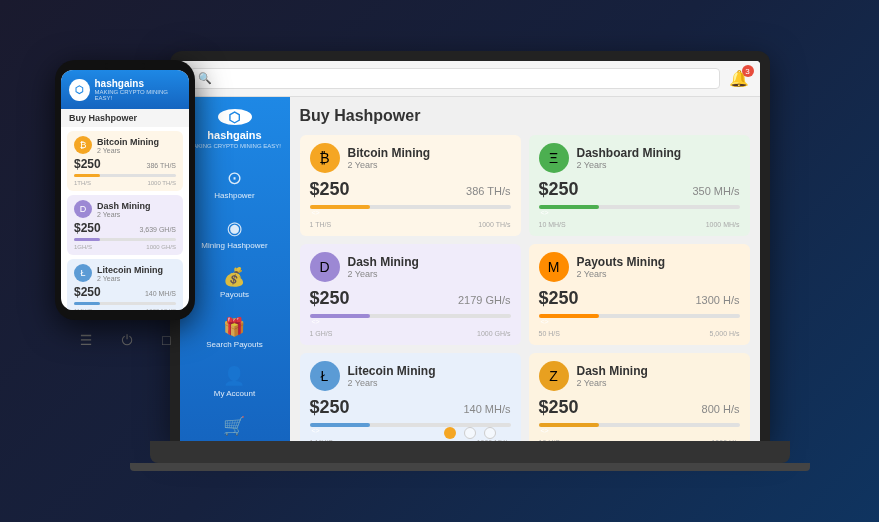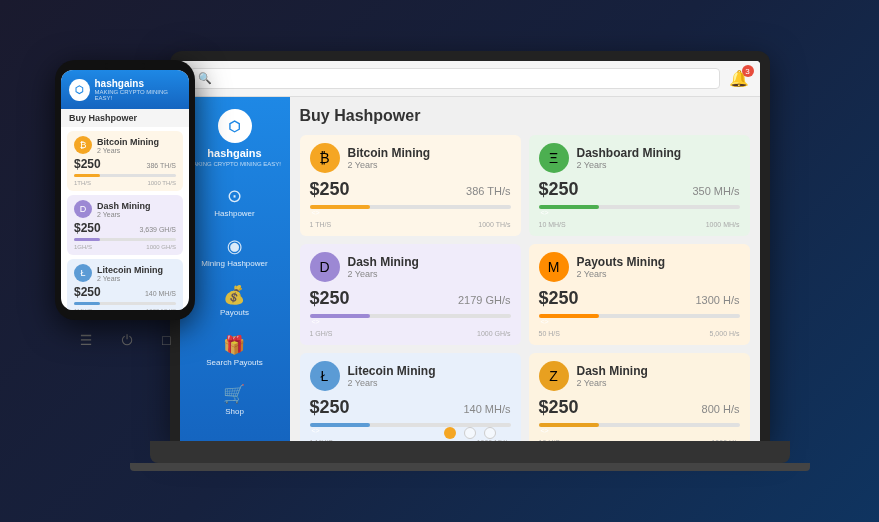--- a/index.html
+++ b/index.html
@@ -548,20 +548,24 @@
   </div>
               <div class="sidebar-item">
     <span class="sidebar-icon">💰</span>
     <span class="sidebar-label">Payouts</span>
   </div>
               <div class="sidebar-item">
     <span class="sidebar-icon">🎁</span>
     <span class="sidebar-label">Search Payouts</span>
   </div>
               <div class="sidebar-item">
+    <span class="sidebar-icon">👤</span>
+    <span class="sidebar-label">My Account</span>
+  </div>
+              <div class="sidebar-item">
     <span class="sidebar-icon">🛒</span>
     <span class="sidebar-label">Shop</span>
   </div>
             </div>
         </div>
 
         <div class="main-content">
           <div class="main-title">Buy Hashpower</div>
           <div class="cards-grid" id="cards-grid">
               <div class="mining-card card-bitcoin">

